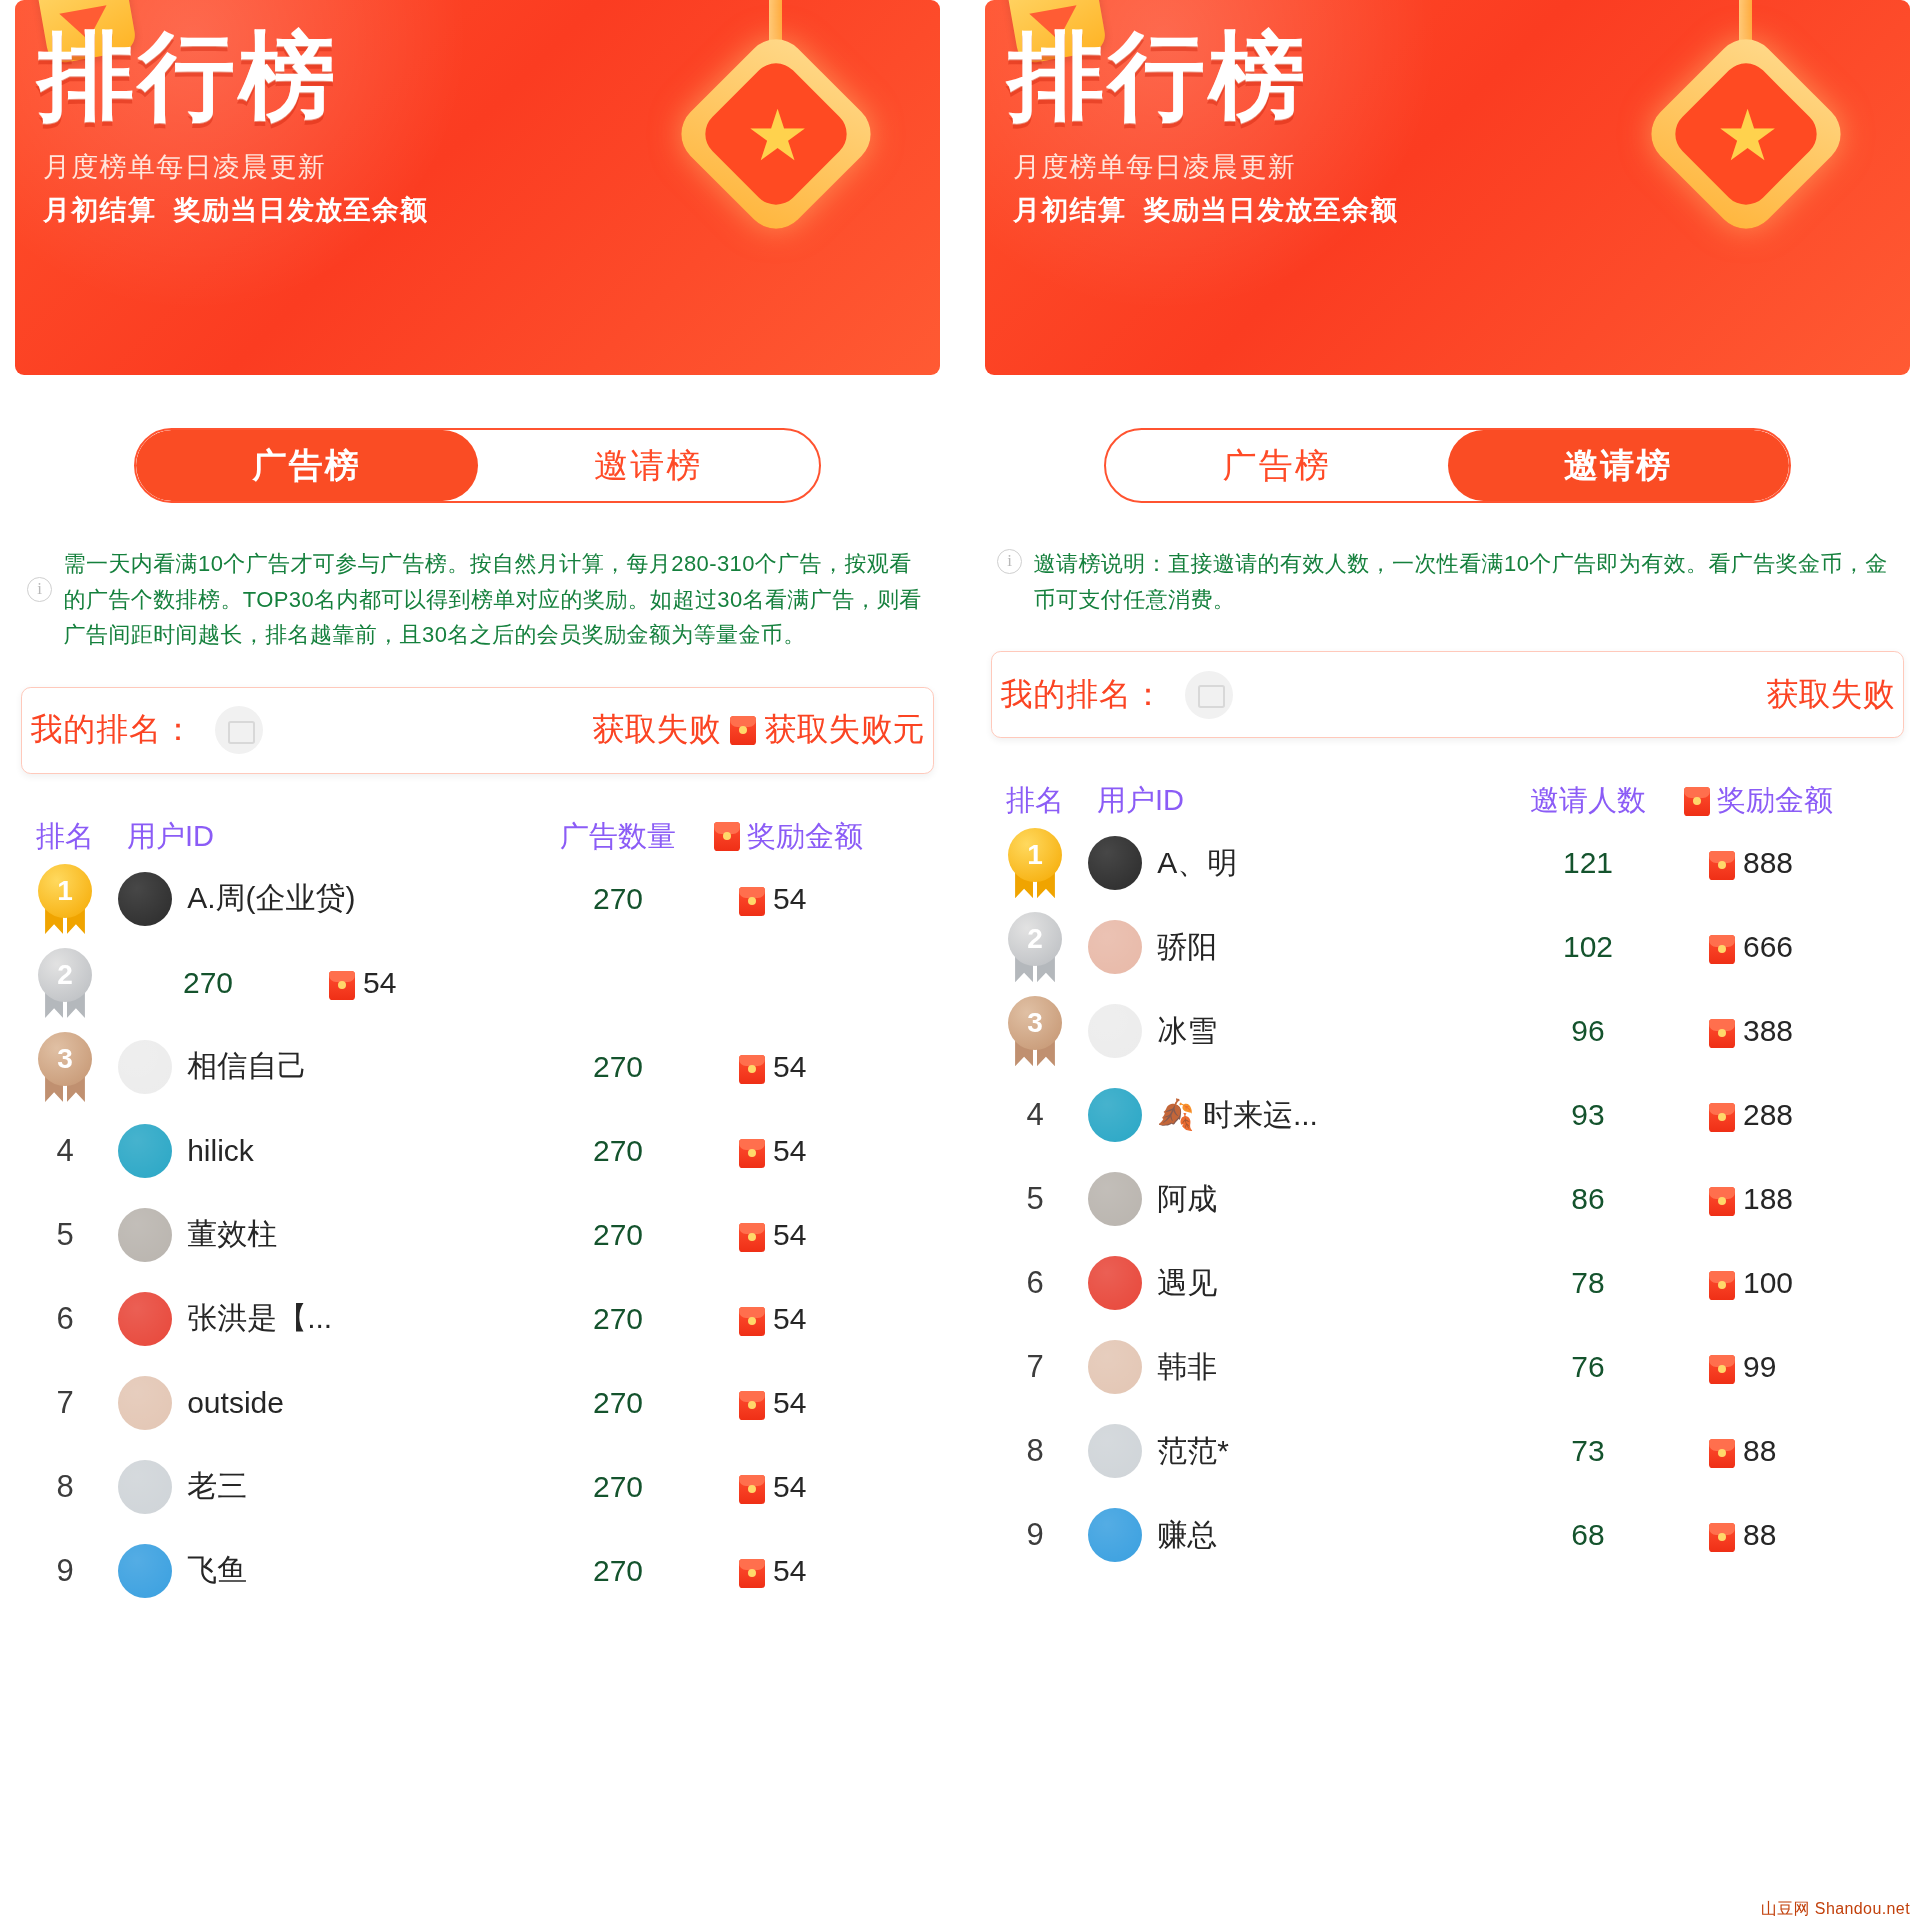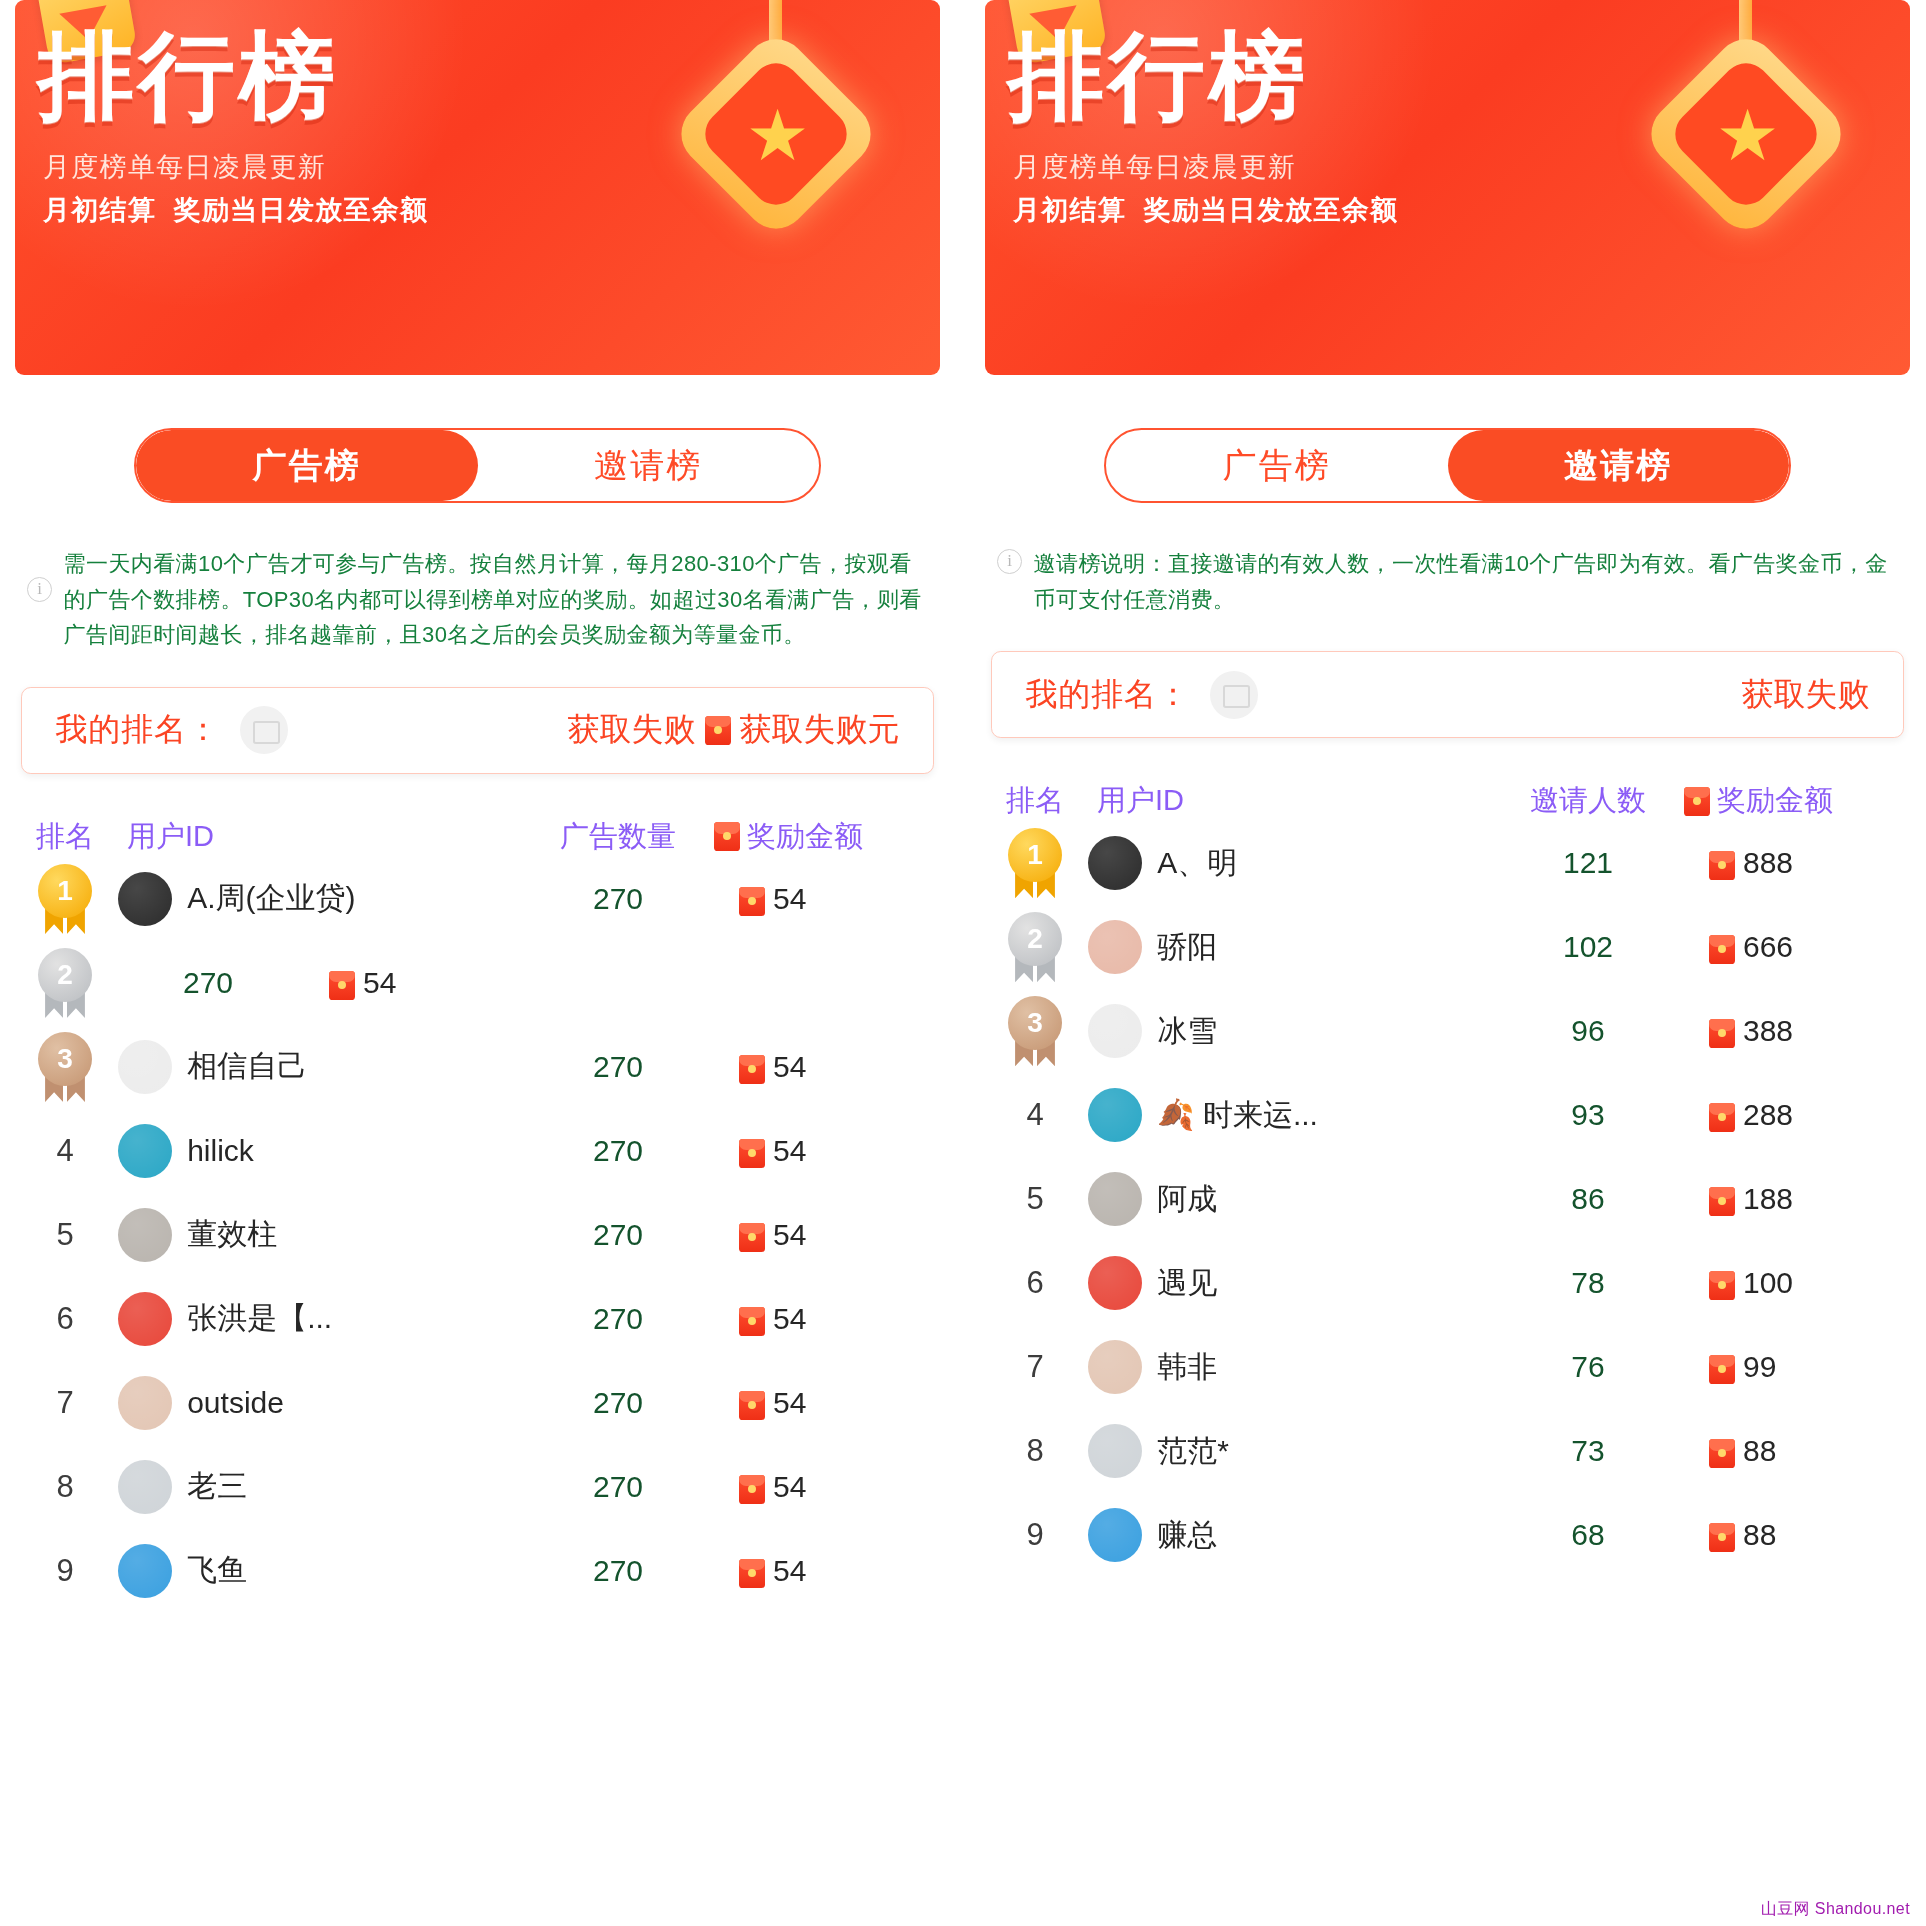--- a/index.html
+++ b/index.html
@@ -182,21 +182,21 @@
   .note.compact .info-icon { margin-top: 2.7px; }
 
   
   .myrank {
     margin: 34px 21.4px 0 21.4px;
     height: 87px;
     border: 1.8px solid #ffc9bb;
     border-radius: 9.8px;
     display: flex;
     align-items: center;
-    padding: 0 33px;
+    padding: 0 8px;
     box-shadow: 0 2.7px 7.1px rgba(0,0,0,0.06);
     background: #fff;
     position: relative;
   }
   .myrank-label {
     font-size: 32px;
     color: #fb4423;
     letter-spacing: 0.9px;
   }
   .myrank-avatar {
@@ -342,21 +342,21 @@
     align-items: flex-end;
     gap: 8px;
     font-size: 30px;
     color: #262626;
     padding-left: 25px;
   }
   .watermark {
     position: absolute;
     right: 15px; bottom: 6.2px;
     font-size: 16px;
-    color: #a21caf;
+    color: #c2410c;
     letter-spacing: 0.4px;
   }
 </style>
 </head>
 <body>
 
 <div class="screen">
 
   <div class="panel">
 

